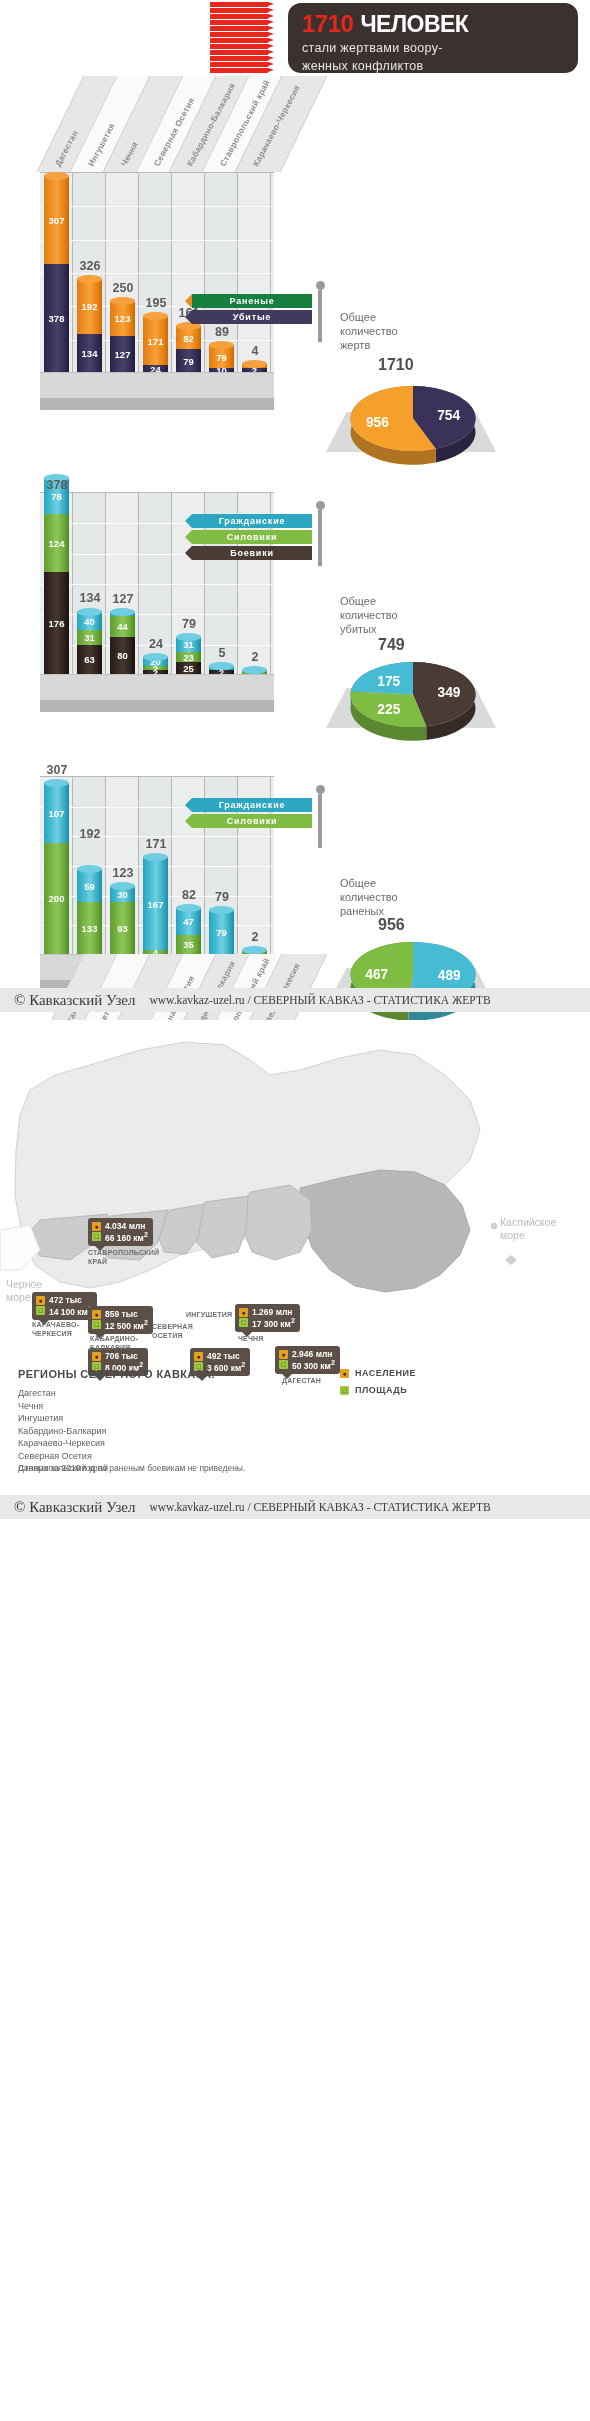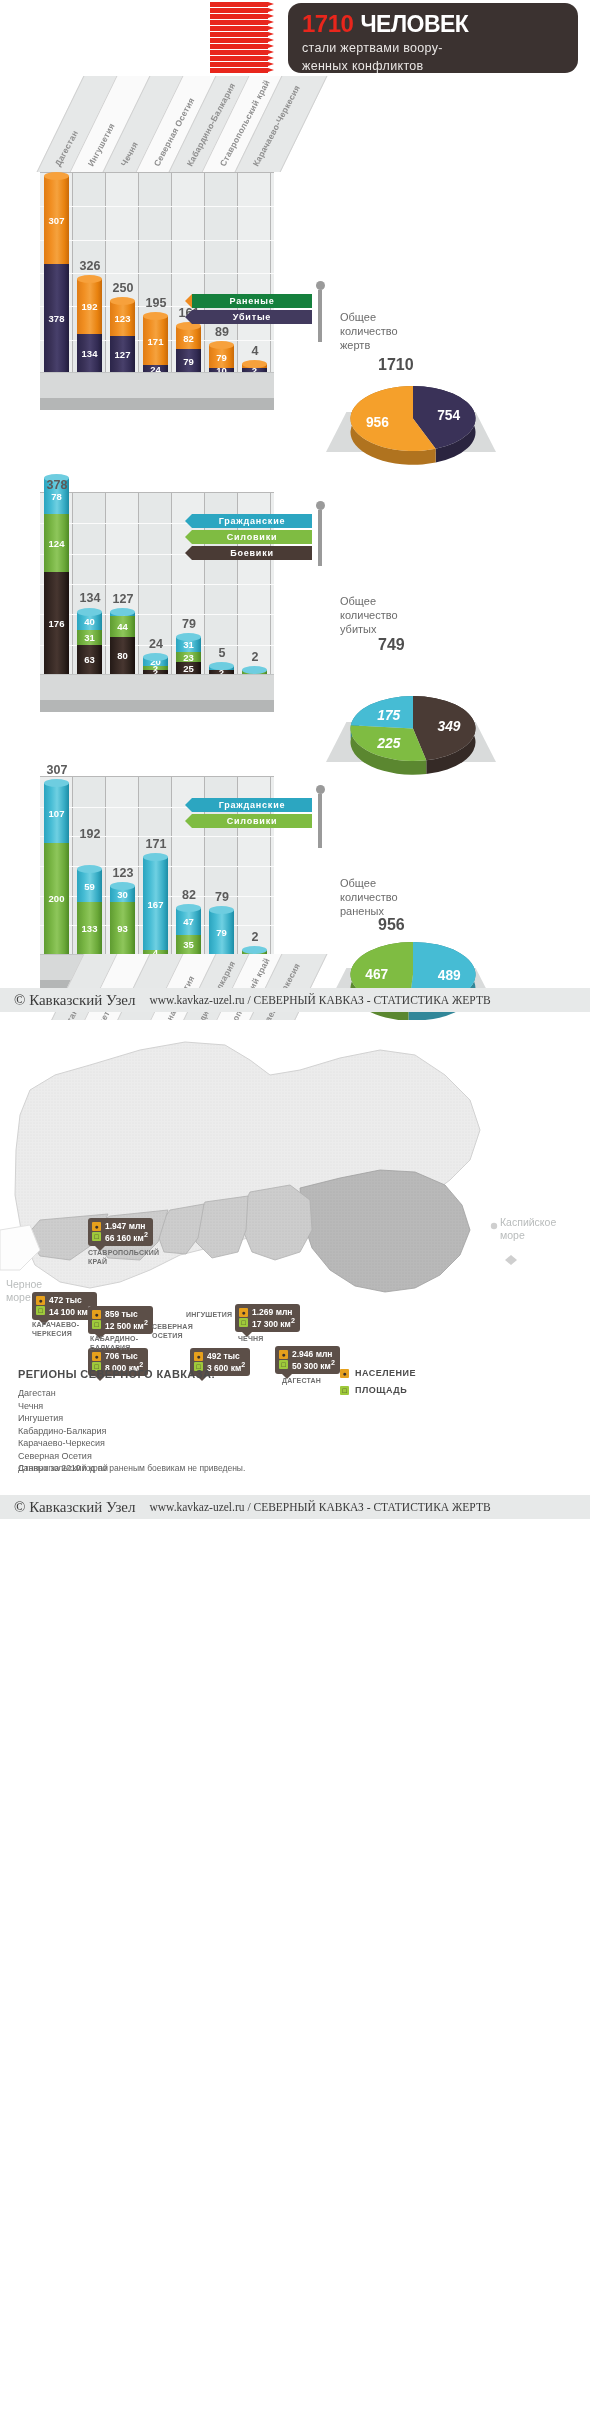--- a/index.html
+++ b/index.html
@@ -406,21 +406,21 @@
       </div>
       <div class="pin" style="left: 318px; top: 434px; height: 56px;">
         <div class="pin-dot"></div>
       </div>
       <div class="total-cap" style="left: 340px; top: 518px;">
         <div>Общее</div>
         <div>количество</div>
         <div>убитых</div>
       </div>
       <div class="total-num" style="left: 378px; top: 560px;">749</div>
-      <div class="pie-wrap" style="left: 318px; top: 610px; width: 190px; height: 86px; font-style: italic;">
+      <div class="pie-wrap" style="left: 318px; top: 576px; width: 190px; height: 86px;">
         <div class="pie-plate" style="left: 8px; top: 36px; width: 170px; height: 40px; clip-path: polygon(12% 0px, 88% 0px, 100% 100%, 0% 100%);"></div>
         <svg viewBox="0 0 120 72" width="150" height="90" style="position: absolute; left: 20px; top: 0px;">
           <path d="M60 8 A50 26 0 0 1 70.61429178893457 59.40739800481651 L70.61429178893457 70.40739800481651 A50 26 0 0 0 60 19 Z" fill="#352a26"></path>
           <path d="M70.61429178893457 59.40739800481651 A50 26 0 0 1 10.263770407795754 31.332878181766308 L10.263770407795754 42.332878181766304 A50 26 0 0 0 70.61429178893457 70.40739800481651 Z" fill="#5b8730"></path>
           <path d="M10.263770407795754 31.332878181766308 A50 26 0 0 1 59.99999999999999 8 L59.99999999999999 19 A50 26 0 0 0 10.263770407795754 42.332878181766304 Z" fill="#328799"></path>
           <path d="M60 34 L60 8 A50 26 0 0 1 70.61429178893457 59.40739800481651 Z" fill="#4a3b35"></path>
           <text x="88.83428172067285" y="36.39016552237926" text-anchor="middle" fill="#ffffff" font-size="11" font-weight="bold" font-family="&quot;Liberation Sans&quot;, sans-serif">349</text>
           <path d="M60 34 L70.61429178893457 59.40739800481651 A50 26 0 0 1 10.263770407795754 31.332878181766308 Z" fill="#7fbc42"></path>
           <text x="40.66461467718418" y="49.23901389102673" text-anchor="middle" fill="#ffffff" font-size="11" font-weight="bold" font-family="&quot;Liberation Sans&quot;, sans-serif">225</text>
           <path d="M60 34 L10.263770407795754 31.332878181766308 A50 26 0 0 1 59.99999999999999 8 Z" fill="#46bcd4"></path>
@@ -628,21 +628,21 @@
   </div>
   <div class="sea-lbl" style="left:6px; top:258px">
     <div>Черное</div>
     <div>море</div>
   </div>
 
   <div id="map-overlays">
       <div class="callout" style="left: 88px; top: 198px;">
         <div class="co-row">
           <span class="co-ico ico-pop">●</span>
-          <span>1.947 млн</span>
+          <span>4.034 млн</span>
         </div>
         <div class="co-row">
           <span class="co-ico ico-area">□</span>
           <span>66 160 км<sup>2</sup></span>
         </div>
       </div>
       <div class="callout" style="left: 32px; top: 272px;">
         <div class="co-row">
           <span class="co-ico ico-pop">●</span>
           <span>472 тыс</span>

